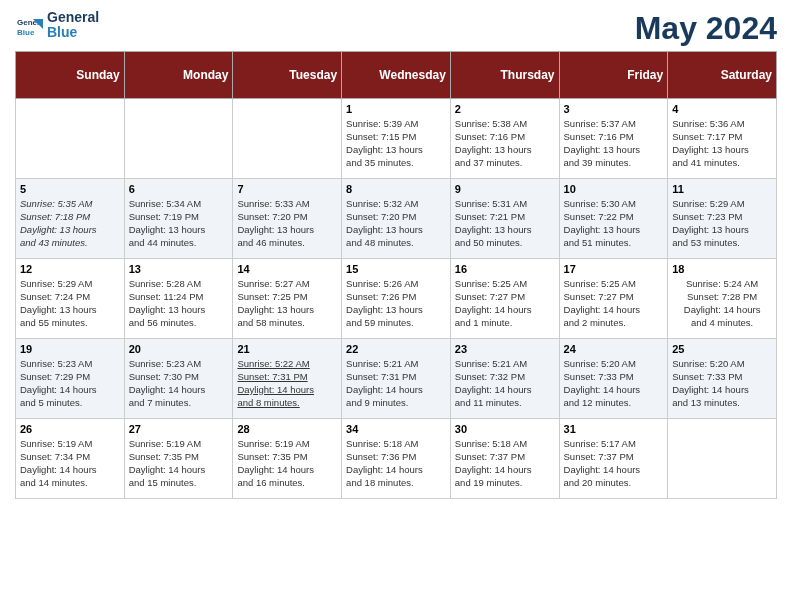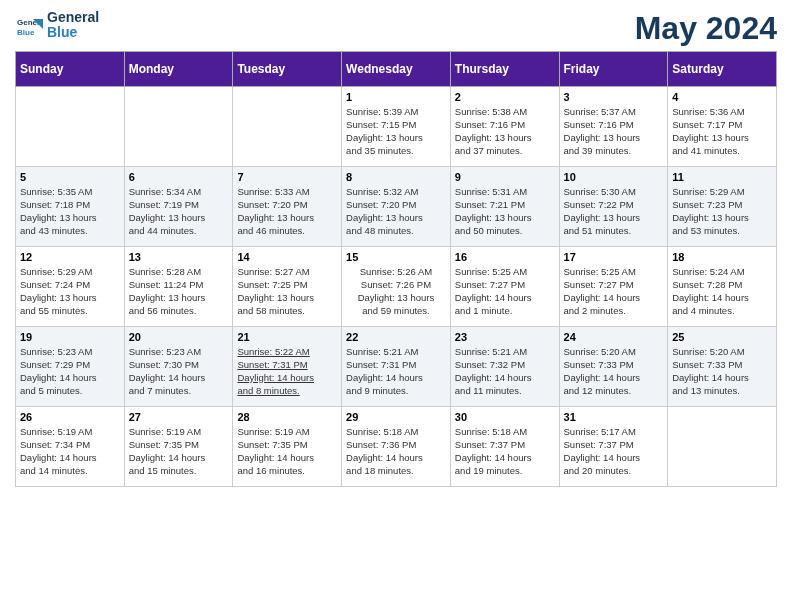--- a/index.html
+++ b/index.html
@@ -5,21 +5,21 @@
     * { box-sizing: border-box; margin: 0; padding: 0; }
     body { font-family: Arial, sans-serif; background: #fff; width: 792px; height: 612px; overflow: hidden; }
     .container { width: 792px; padding: 10px 15px; }
     .header-row { display: flex; justify-content: space-between; align-items: flex-start; margin-bottom: 4px; }
     .logo { display: flex; align-items: center; }
     .logo-icon { width: 28px; height: 28px; margin-right: 4px; }
     .title-block { text-align: left; }
     .title-block h1 { font-size: 32px; color: #1a3a5c; font-weight: bold; }
     .title-block h2 { font-size: 16px; color: #333; font-weight: normal; }
     table { width: 100%; border-collapse: collapse; table-layout: fixed; }
-    thead tr th { background: #4c1d95; color: #fff; font-size: 12px; font-weight: bold; padding: 10px 4px; border: 1px solid #aaa; text-align: left; }
+    thead tr th { background: #7f1d1d; color: #fff; font-size: 12px; font-weight: bold; padding: 16px 4px; border: 1px solid #aaa; text-align: right; }
     tbody tr td { border: 1px solid #ccc; padding: 3px 4px; vertical-align: top; font-size: 10px; line-height: 1.3; background: #fff; min-height: 70px; height: 80px; }
     tbody tr:nth-child(even) td { background: #f0f4f8; }
     .day-num { font-weight: bold; font-size: 11px; margin-bottom: 2px; }
     .day-info { color: #333; font-size: 9.5px; line-height: 1.35; }
   </style>
 </head>
 <body>
 
 <div class="container">
   <div class="header-row">
@@ -81,21 +81,21 @@
             <div class="day-num">4</div>
             <div class="day-info" style="white-space: pre-line;">Sunrise: 5:36 AM
 Sunset: 7:17 PM
 Daylight: 13 hours
 and 41 minutes.</div>
           </td>
         </tr>
         <tr>
           <td>
             <div class="day-num">5</div>
-            <div class="day-info" style="white-space: pre-line;">Sunrise: 5:35 AM
+            <div class="day-info" style="white-space: pre-line; font-style: italic;">Sunrise: 5:35 AM
 Sunset: 7:18 PM
 Daylight: 13 hours
 and 43 minutes.</div>
           </td>
           <td>
             <div class="day-num">6</div>
             <div class="day-info" style="white-space: pre-line;">Sunrise: 5:34 AM
 Sunset: 7:19 PM
 Daylight: 13 hours
 and 44 minutes.</div>
@@ -153,42 +153,42 @@
           </td>
           <td>
             <div class="day-num">14</div>
             <div class="day-info" style="white-space: pre-line;">Sunrise: 5:27 AM
 Sunset: 7:25 PM
 Daylight: 13 hours
 and 58 minutes.</div>
           </td>
           <td>
             <div class="day-num">15</div>
-            <div class="day-info" style="white-space: pre-line; text-align: center;">Sunrise: 5:26 AM
+            <div class="day-info" style="white-space: pre-line;">Sunrise: 5:26 AM
 Sunset: 7:26 PM
 Daylight: 13 hours
 and 59 minutes.</div>
           </td>
           <td>
             <div class="day-num">16</div>
             <div class="day-info" style="white-space: pre-line;">Sunrise: 5:25 AM
 Sunset: 7:27 PM
 Daylight: 14 hours
 and 1 minute.</div>
           </td>
           <td>
             <div class="day-num">17</div>
             <div class="day-info" style="white-space: pre-line;">Sunrise: 5:25 AM
 Sunset: 7:27 PM
 Daylight: 14 hours
 and 2 minutes.</div>
           </td>
           <td>
             <div class="day-num">18</div>
-            <div class="day-info" style="white-space: pre-line;">Sunrise: 5:24 AM
+            <div class="day-info" style="white-space: pre-line; text-align: center;">Sunrise: 5:24 AM
 Sunset: 7:28 PM
 Daylight: 14 hours
 and 4 minutes.</div>
           </td>
         </tr>
         <tr>
           <td>
             <div class="day-num">19</div>
             <div class="day-info" style="white-space: pre-line;">Sunrise: 5:23 AM
 Sunset: 7:29 PM
@@ -254,21 +254,21 @@
 and 15 minutes.</div>
           </td>
           <td>
             <div class="day-num">28</div>
             <div class="day-info" style="white-space: pre-line;">Sunrise: 5:19 AM
 Sunset: 7:35 PM
 Daylight: 14 hours
 and 16 minutes.</div>
           </td>
           <td>
-            <div class="day-num">29</div>
+            <div class="day-num">34</div>
             <div class="day-info" style="white-space: pre-line;">Sunrise: 5:18 AM
 Sunset: 7:36 PM
 Daylight: 14 hours
 and 18 minutes.</div>
           </td>
           <td>
             <div class="day-num">30</div>
             <div class="day-info" style="white-space: pre-line;">Sunrise: 5:18 AM
 Sunset: 7:37 PM
 Daylight: 14 hours

